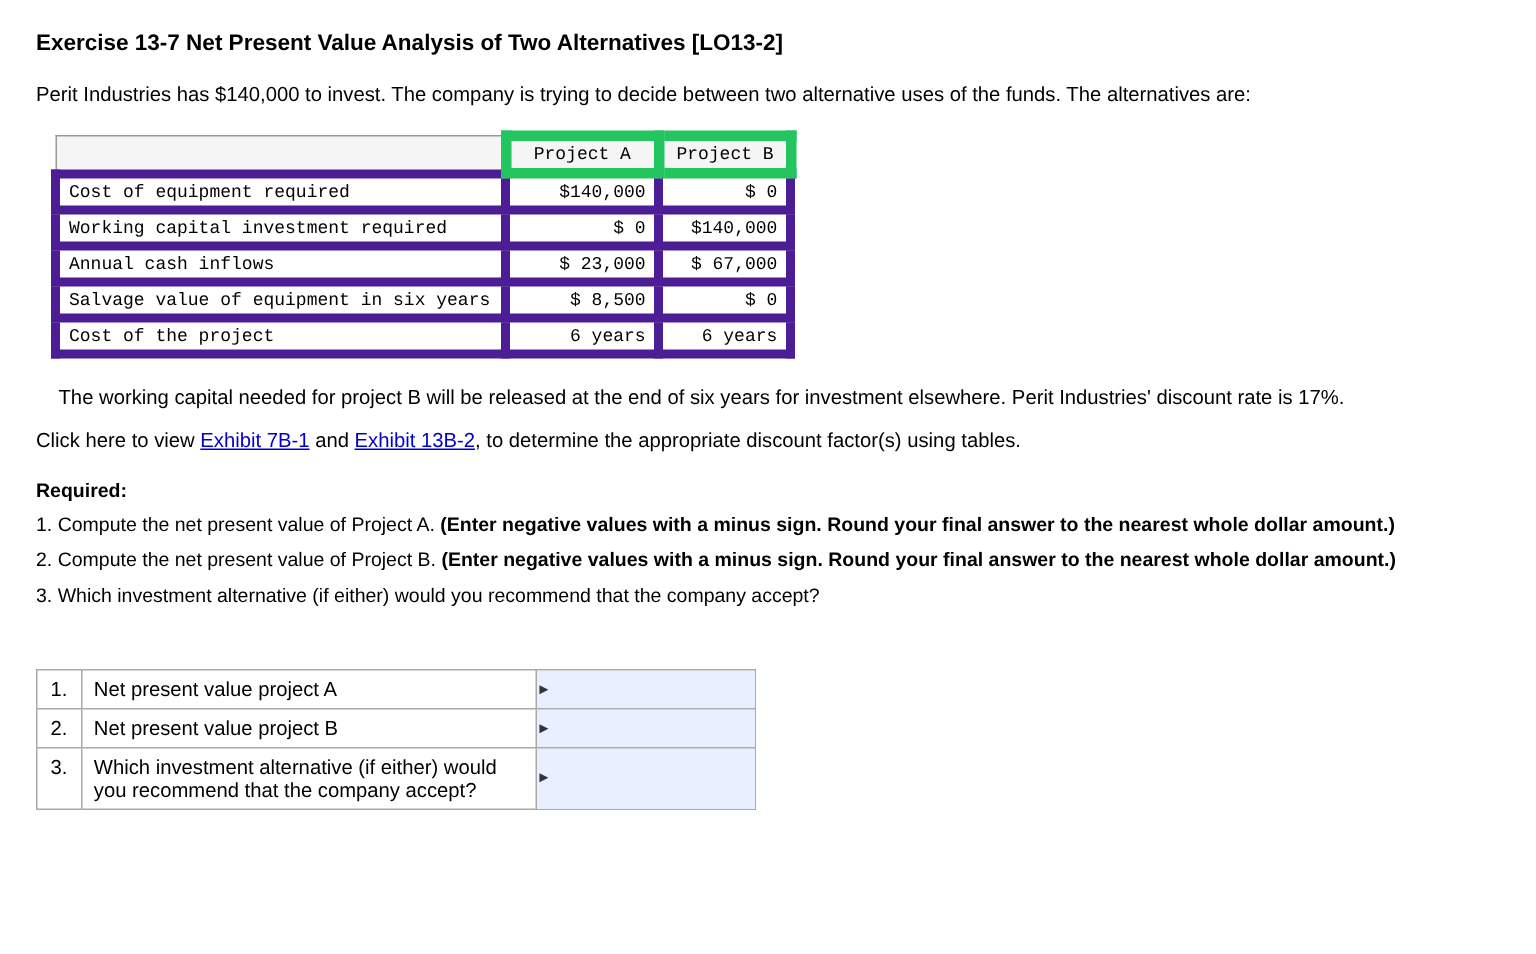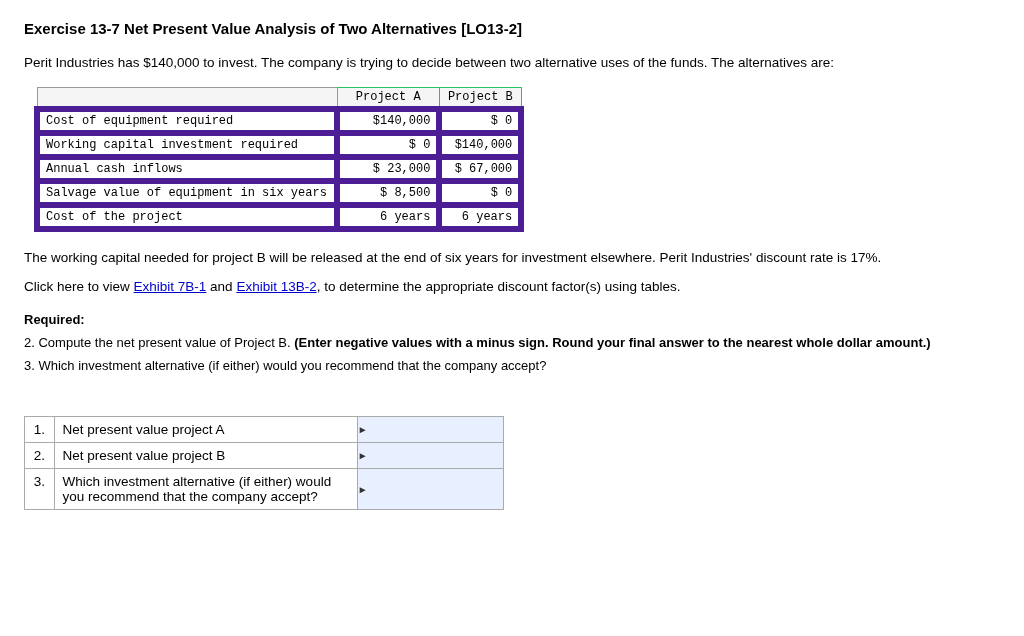--- a/index.html
+++ b/index.html
@@ -33,29 +33,30 @@
       margin-bottom: 16px;
       margin-left: 10px;
     }
     .data-table td {
       padding: 2px 6px;
       border: 6px solid #4c1d95;
       white-space: nowrap;
     }
     .data-table th {
       padding: 2px 8px;
-      border: 1px solid #22c55e;
+      border: 7px solid #22c55e;
       text-align: center;
       font-weight: normal;
       background: #f5f5f5;
     }
     .working-capital {
       font-size: 13.5px;
       margin-bottom: 10px;
       line-height: 1.5;
+      margin-left: 15px;
     }
     .click-here {
       font-size: 13.5px;
       margin-bottom: 14px;
     }
     .click-here a {
       color: #0000cc;
       text-decoration: underline;
     }
     .required-section {
@@ -160,20 +161,23 @@
 
   <div class="working-capital">The working capital needed for project B will be released at the end of six years for investment elsewhere. Perit Industries' discount rate is 17%.</div>
 
   <div class="click-here">
     <span>Click here to view </span><a href="#">Exhibit 7B-1</a><span> and </span><a href="#">Exhibit 13B-2</a><span>, to determine the appropriate discount factor(s) using tables.</span>
   </div>
 
   <div class="required-section">
     <div><span class="required-label">Required:</span></div>
     <div>
+      <span>1. Compute the net present value of Project A. </span><span class="bold-instruction">(Enter negative values with a minus sign. Round your final answer to the nearest whole dollar amount.)</span>
+    </div>
+    <div>
       <span>2. Compute the net present value of Project B. </span><span class="bold-instruction">(Enter negative values with a minus sign. Round your final answer to the nearest whole dollar amount.)</span>
     </div>
     <div>3. Which investment alternative (if either) would you recommend that the company accept?</div>
   </div>
 
   <div class="spacer"></div>
 
   <table class="answer-table">
     <tbody id="answer-table-body">
     <tr>

